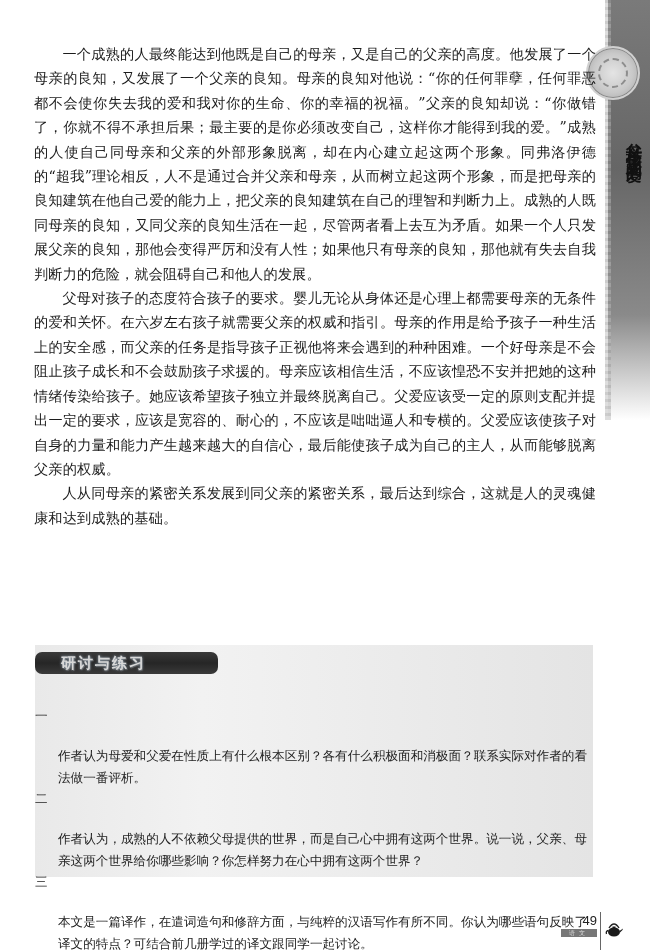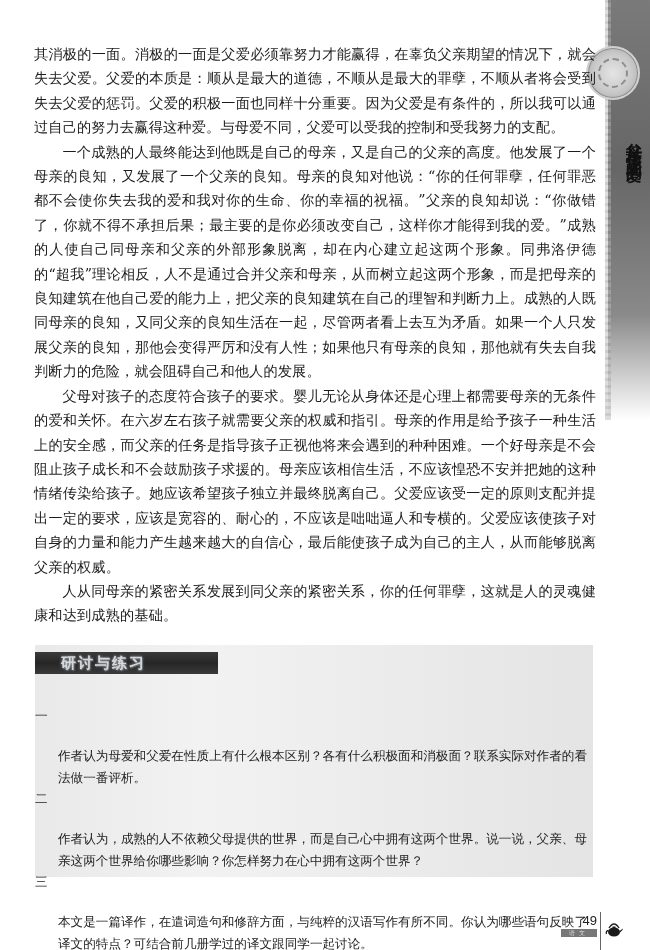--- a/index.html
+++ b/index.html
@@ -43,21 +43,21 @@
   }
 
   
   .exercise-box {
     position: absolute; left: 35px; top: 645px; width: 558px; height: 232px;
     background: linear-gradient(90deg, #e9e9e9 0%, #f2f2f2 30%, #ececec 60%, #e4e4e4 100%);
   }
   .exercise-banner {
     position: absolute; left: 35px; top: 652px; width: 183px; height: 22px;
     background: linear-gradient(180deg, #3a3a3a 0%, #262626 50%, #3a3a3a 100%);
-    display: flex; align-items: center; padding-left: 26px; box-sizing: border-box;
+    display: flex; align-items: center; padding-left: 26px; box-sizing: border-box; border-radius: 7px;
   }
   .banner-text {
     font-family: "DejaVu Sans", sans-serif; font-weight: bold; font-size: 15px;
     color: #d8d8d8; letter-spacing: 2px; text-shadow: 0 0 3px #9ab, 1px 1px 0 #555;
   }
   .exercise-list {
     position: absolute; left: 35px; top: 705px; width: 552px;
     font-family: "DejaVu Sans", sans-serif; font-size: 12.6px; line-height: 21.5px; color: #222;
   }
   .exercise-item { display: flex; margin: 0; }
@@ -80,24 +80,23 @@
 </head>
 <body>
 
 <div class="side-tab">
   <div class="side-tab-edge"></div>
 </div>
 <div class="medallion"></div>
 <div class="side-title">父母与孩子之间的爱</div>
 
 <div class="body-text">
-  <p>其消极的一面。消极的一面是父爱必须靠努力才能赢得，在辜负父亲期望的情况下，就会失去父爱。父爱的本质是：顺从是最大的道德，不顺从是最大的罪孽，不顺从者将会受到失去父爱的惩罚。父爱的积极一面也同样十分重要。因为父爱是有条件的，所以我可以通过自己的努力去赢得这种爱。与母爱不同，父爱可以受我的控制和受我努力的支配。</p>
   <p class="indent">一个成熟的人最终能达到他既是自己的母亲，又是自己的父亲的高度。他发展了一个母亲的良知，又发展了一个父亲的良知。母亲的良知对他说：“你的任何罪孽，任何罪恶都不会使你失去我的爱和我对你的生命、你的幸福的祝福。”父亲的良知却说：“你做错了，你就不得不承担后果；最主要的是你必须改变自己，这样你才能得到我的爱。”成熟的人使自己同母亲和父亲的外部形象脱离，却在内心建立起这两个形象。同弗洛伊德的“超我”理论相反，人不是通过合并父亲和母亲，从而树立起这两个形象，而是把母亲的良知建筑在他自己爱的能力上，把父亲的良知建筑在自己的理智和判断力上。成熟的人既同母亲的良知，又同父亲的良知生活在一起，尽管两者看上去互为矛盾。如果一个人只发展父亲的良知，那他会变得严厉和没有人性；如果他只有母亲的良知，那他就有失去自我判断力的危险，就会阻碍自己和他人的发展。</p>
   <p class="indent">父母对孩子的态度符合孩子的要求。婴儿无论从身体还是心理上都需要母亲的无条件的爱和关怀。在六岁左右孩子就需要父亲的权威和指引。母亲的作用是给予孩子一种生活上的安全感，而父亲的任务是指导孩子正视他将来会遇到的种种困难。一个好母亲是不会阻止孩子成长和不会鼓励孩子求援的。母亲应该相信生活，不应该惶恐不安并把她的这种情绪传染给孩子。她应该希望孩子独立并最终脱离自己。父爱应该受一定的原则支配并提出一定的要求，应该是宽容的、耐心的，不应该是咄咄逼人和专横的。父爱应该使孩子对自身的力量和能力产生越来越大的自信心，最后能使孩子成为自己的主人，从而能够脱离父亲的权威。</p>
-  <p class="indent">人从同母亲的紧密关系发展到同父亲的紧密关系，你的任何罪孽，这就是人的灵魂健康和达到成熟的基础。</p>
+  <p class="indent">人从同母亲的紧密关系发展到同父亲的紧密关系，最后达到综合，这就是人的灵魂健康和达到成熟的基础。</p>
 </div>
 
 <div class="exercise-box"></div>
 <div class="exercise-banner">
   <span class="banner-text">研讨与练习</span>
 </div>
 
 <div class="exercise-list">
   <div class="exercise-item">
     <span class="exercise-num">一</span>

